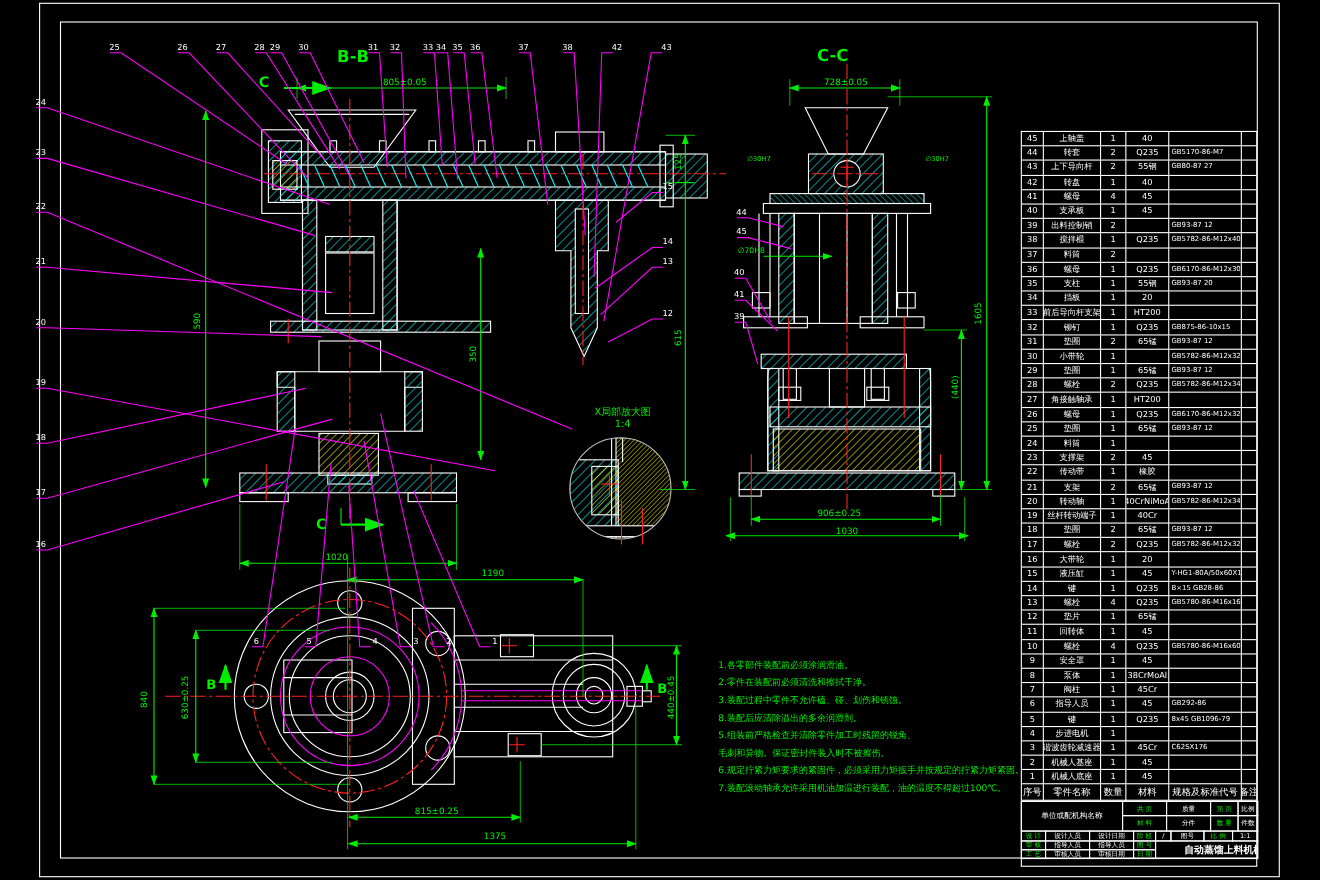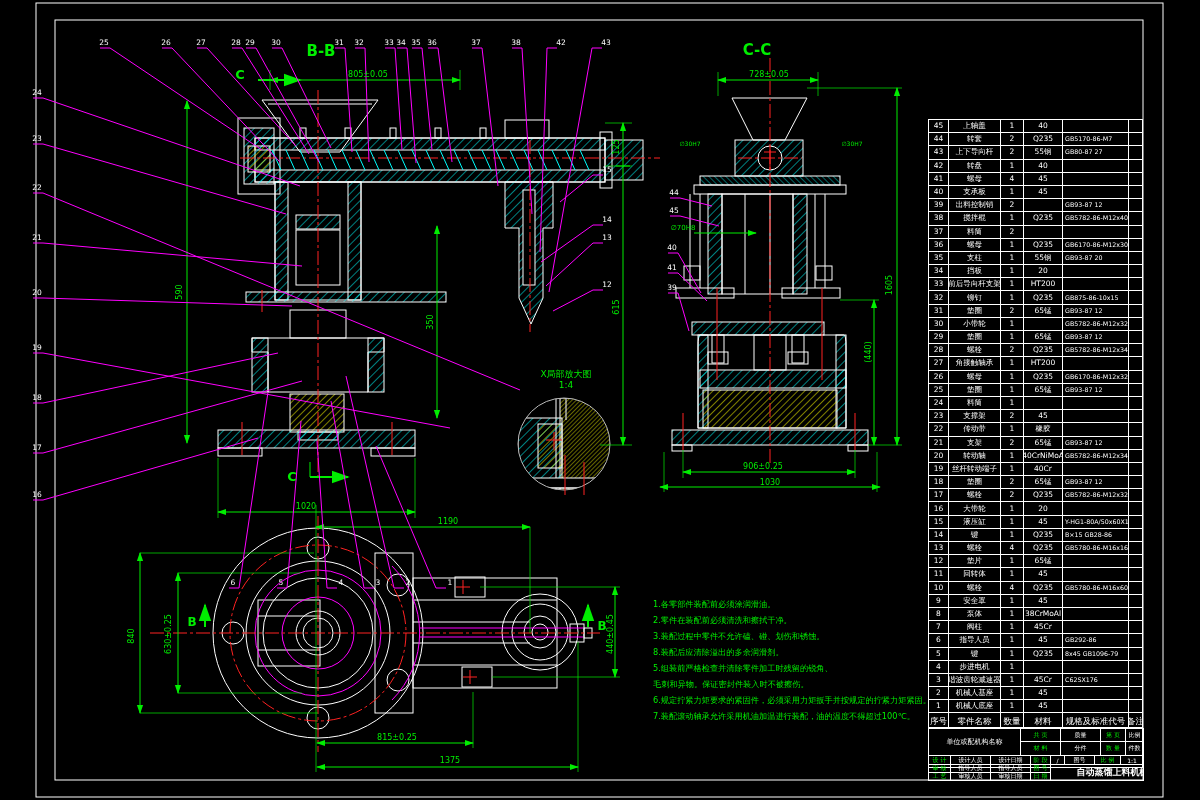--- a/index.html
+++ b/index.html
@@ -13,21 +13,21 @@
       height:13.2px;box-sizing:border-box;}
   .pr span{border-right:1px solid #fff;border-bottom:1px solid #fff;
       box-sizing:border-box;overflow:hidden;white-space:nowrap;
       display:flex;align-items:center;justify-content:center;
       font-size:7.5px;line-height:12px;}
   .pr span:last-child{border-right:none;}
   .pr .sp{font-size:6.3px;justify-content:flex-start;padding-left:2px;}
   .pr.hdr{height:14.5px;}
   .pr.hdr span{font-size:8.5px;border-bottom:none;}
   
-  #tblock{position:absolute;left:928px;top:728px;width:215px;height:40px;
+  #tblock{position:absolute;left:928px;top:728px;width:215px;height:60px;
           box-sizing:border-box;border:1px solid #fff;color:#fff;}
   .tcell{position:absolute;border:1px solid #fff;box-sizing:border-box;
          display:flex;align-items:center;justify-content:center;
          overflow:hidden;white-space:nowrap;color:#fff;}
   .tcell.g{color:#00ee00;}
   .tcell.b{font-weight:bold;padding-left:40px;}
   
   #tech{position:absolute;left:653px;top:596px;width:290px;color:#00ee00;}
   #tech .tt{font-size:13px;font-weight:bold;text-align:center;letter-spacing:3px;margin-bottom:9px;}
   #tech .tl{font-size:8.2px;line-height:16px;white-space:nowrap;}

